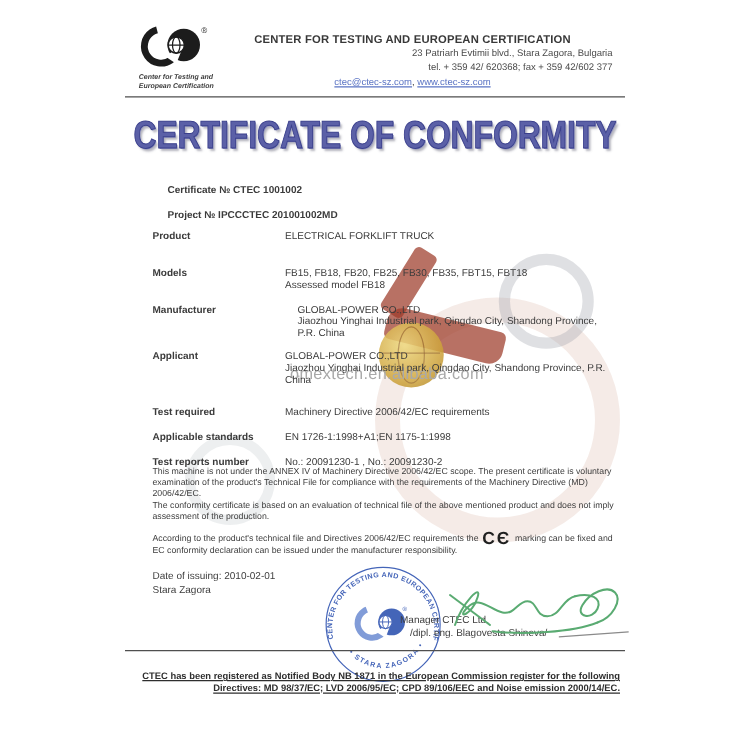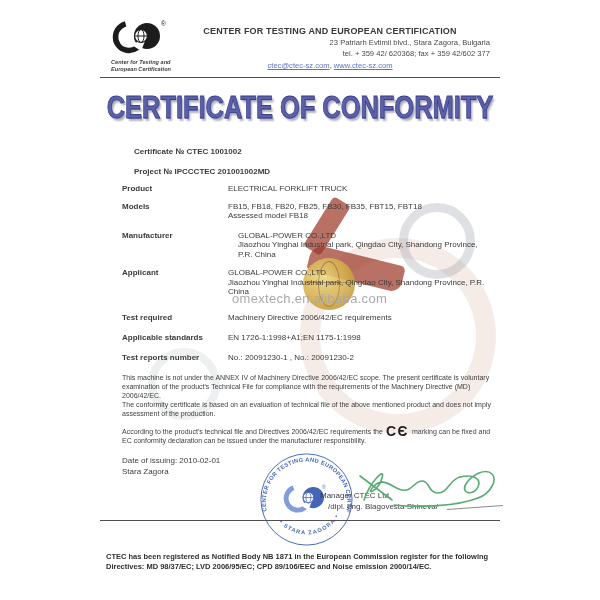--- a/index.html
+++ b/index.html
@@ -30,21 +30,21 @@
     -webkit-text-stroke:.8px #3a3f8c;
   }
 
   
   .cert-nos { position:absolute; left:134px; top:147px; font-size:8px; font-weight:bold; color:#3b3b3b; }
   .project-no { margin-top:11px; }
   .fields { position:absolute; left:122px; top:184px; width:372px; }
   .frow { display:flex; }
   .flabel { flex:none; width:106px; font-size:8px; font-weight:bold; line-height:9.5px; }
   .fvalue { flex:1; font-size:8px; font-weight:normal; line-height:9.5px; white-space:pre-line; }
-  .frow:nth-of-type(1){margin-bottom:8px;}
+  .frow:nth-of-type(1){margin-bottom:20px;}
   .frow:nth-of-type(2){margin-bottom:10px;}
   .frow:nth-of-type(3){margin-bottom:9px;gap:10px;}
   .frow:nth-of-type(4){margin-bottom:16px;}
   .frow:nth-of-type(5){margin-bottom:11px;}
   .frow:nth-of-type(6){margin-bottom:10px;justify-content:space-between;}
 
   
   .paragraphs { position:absolute; left:122px; top:373px; width:372px; font-size:7px; line-height:9px; color:#3d3d3d; }
   .p3 { margin-top:9px; }
   .ce { font-size:14px; font-weight:bold; letter-spacing:1.5px; margin:0 3px; color:#1f1f1f; vertical-align:-2px; line-height:0; display:inline-block; }
@@ -52,21 +52,21 @@
   
   .issue-block { position:absolute; left:122px; top:456px; font-size:8px; line-height:10.5px; color:#3d3d3d; }
   .stamp { position:absolute; left:258px; top:451px; width:97px; height:97px; opacity:.95; }
   .signer { position:absolute; left:320px; top:491px; font-size:8px; line-height:10.5px; color:#3d3d3d; }
   .signer-name { margin-left:8px; }
   .sign-line { position:absolute; left:447px; top:507px; width:56px; border-top:1px solid #8a8a8a; transform:rotate(-4deg); }
   .signature { position:absolute; left:352px; top:448px; }
   .hr2 { position:absolute; left:100px; top:520px; width:400px; border-top:1.5px solid #4f4f4f; }
 
   
-  .footer { position:absolute; left:106px; top:552px; width:390px; text-align:left; font-size:7.5px; font-weight:bold; line-height:9.6px; color:#2e2e2e; }
+  .footer { position:absolute; left:106px; top:536px; width:390px; text-align:right; font-size:7.5px; font-weight:bold; line-height:9.6px; color:#2e2e2e;text-decoration:underline; }
 
   
   .wm-ribbon1 { position:absolute; left:317px; top:197px; width:20px; height:58px; background:#9c3a28; opacity:.72; transform:rotate(32deg); border-radius:4px; }
   .wm-ribbon2 { position:absolute; left:308px; top:255px; width:96px; height:27px; background:#9c3a28; opacity:.72; transform:rotate(14deg); border-radius:13px 5px 11px 5px; }
   .wm-globe { position:absolute; left:303px; top:258px; width:52px; height:52px; border-radius:50%;
     background:radial-gradient(circle at 40% 35%, #efd97e, #cda23a 65%, #a87f24); opacity:.85; }
   .wm-globe::before { content:""; position:absolute; top:3px; bottom:3px; left:15px; right:15px;
     border:1.5px solid rgba(125,75,25,.55); border-radius:50%; }
   .wm-globe::after { content:""; position:absolute; left:3px; right:3px; top:24px; border-top:1.5px solid rgba(125,75,25,.55); }
   .wm-ring  { position:absolute; left:399px; top:203px; width:58px; height:58px; border-radius:50%; border:9px solid #9aa0a8; opacity:.32; }

